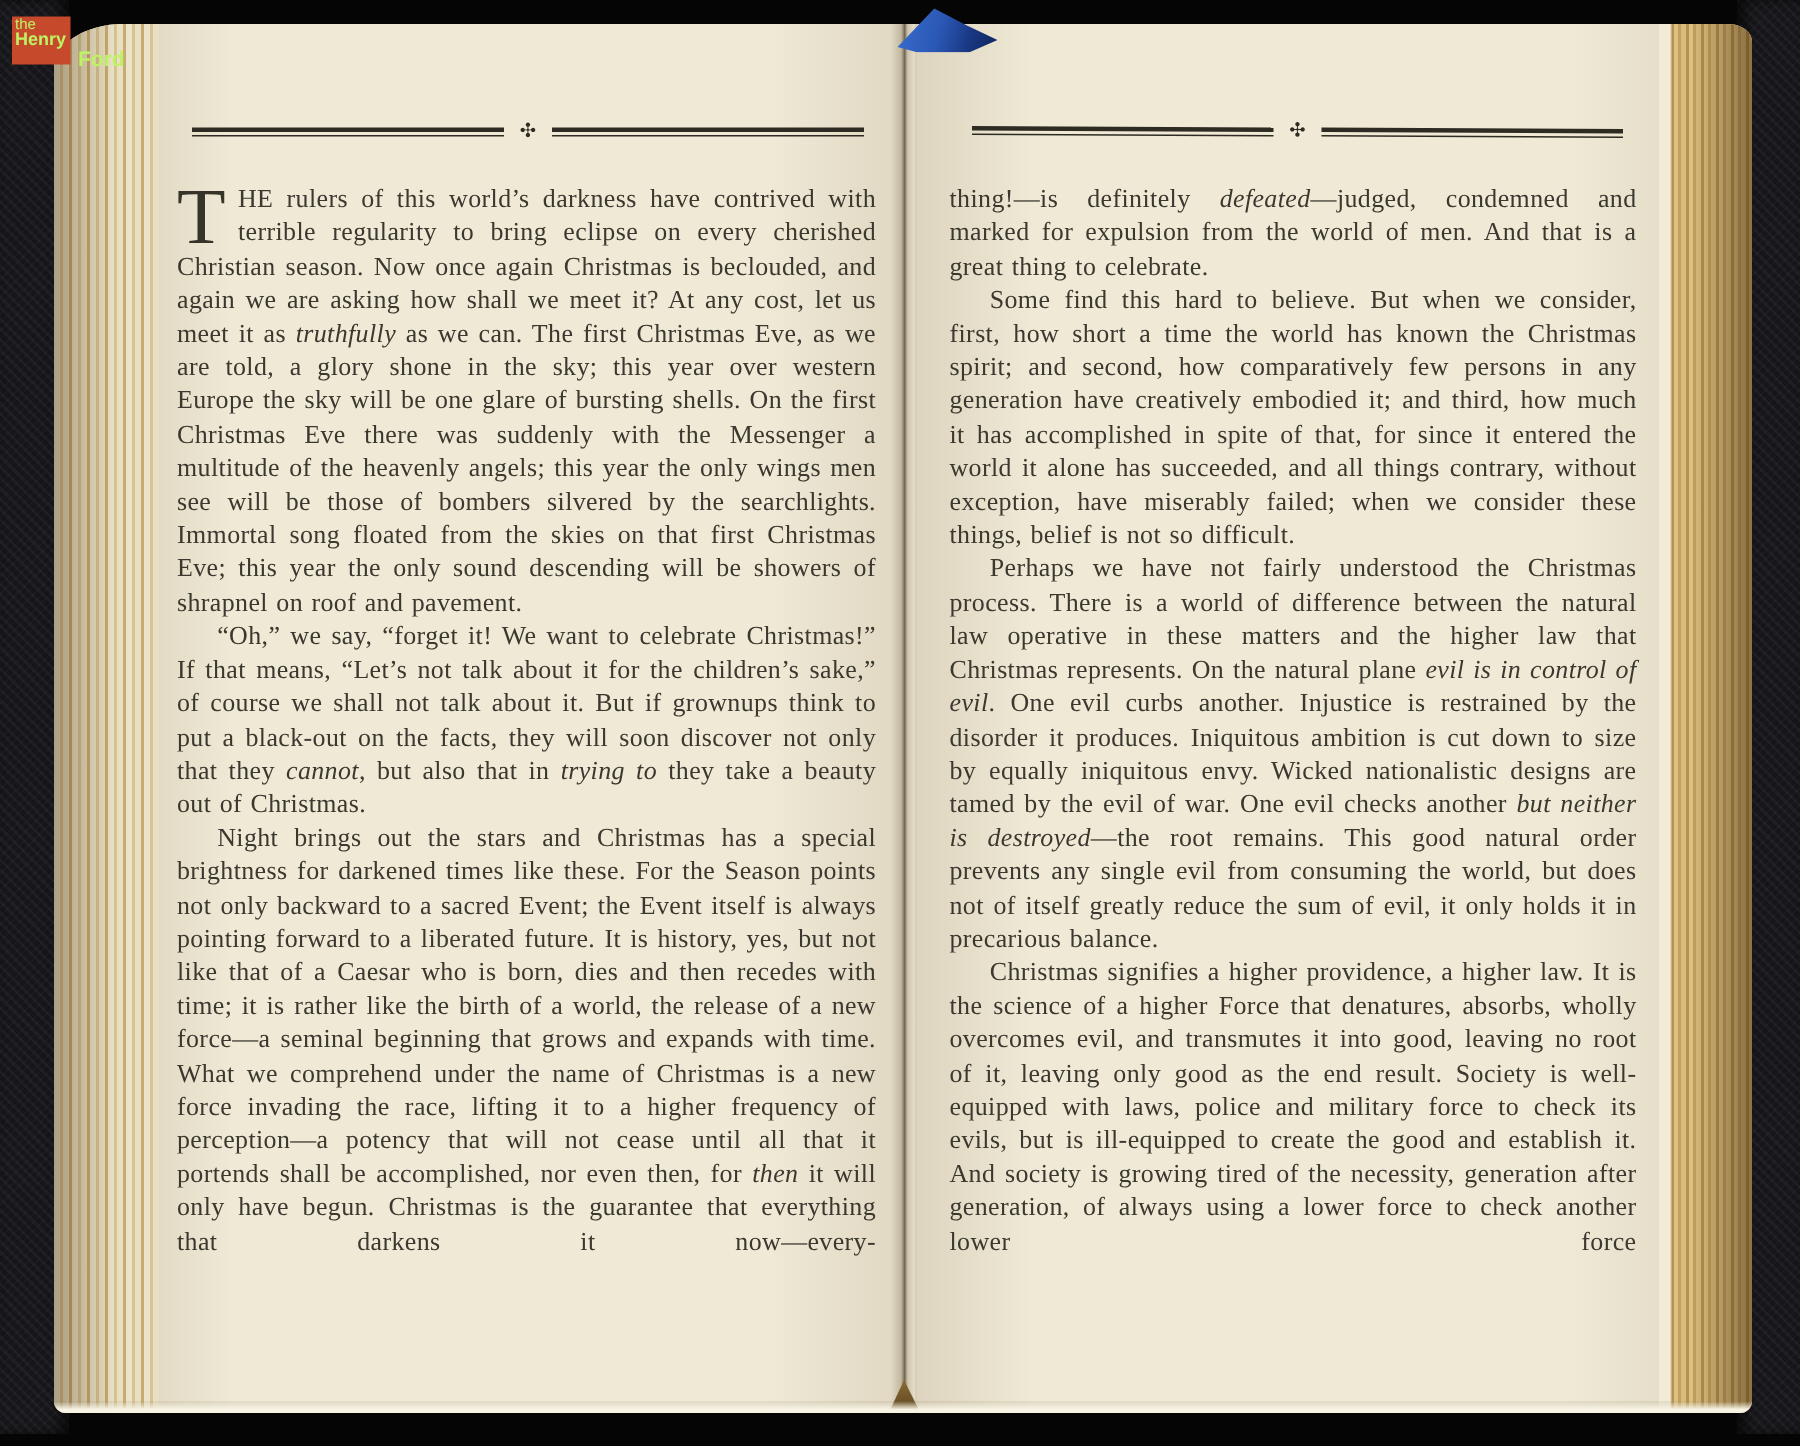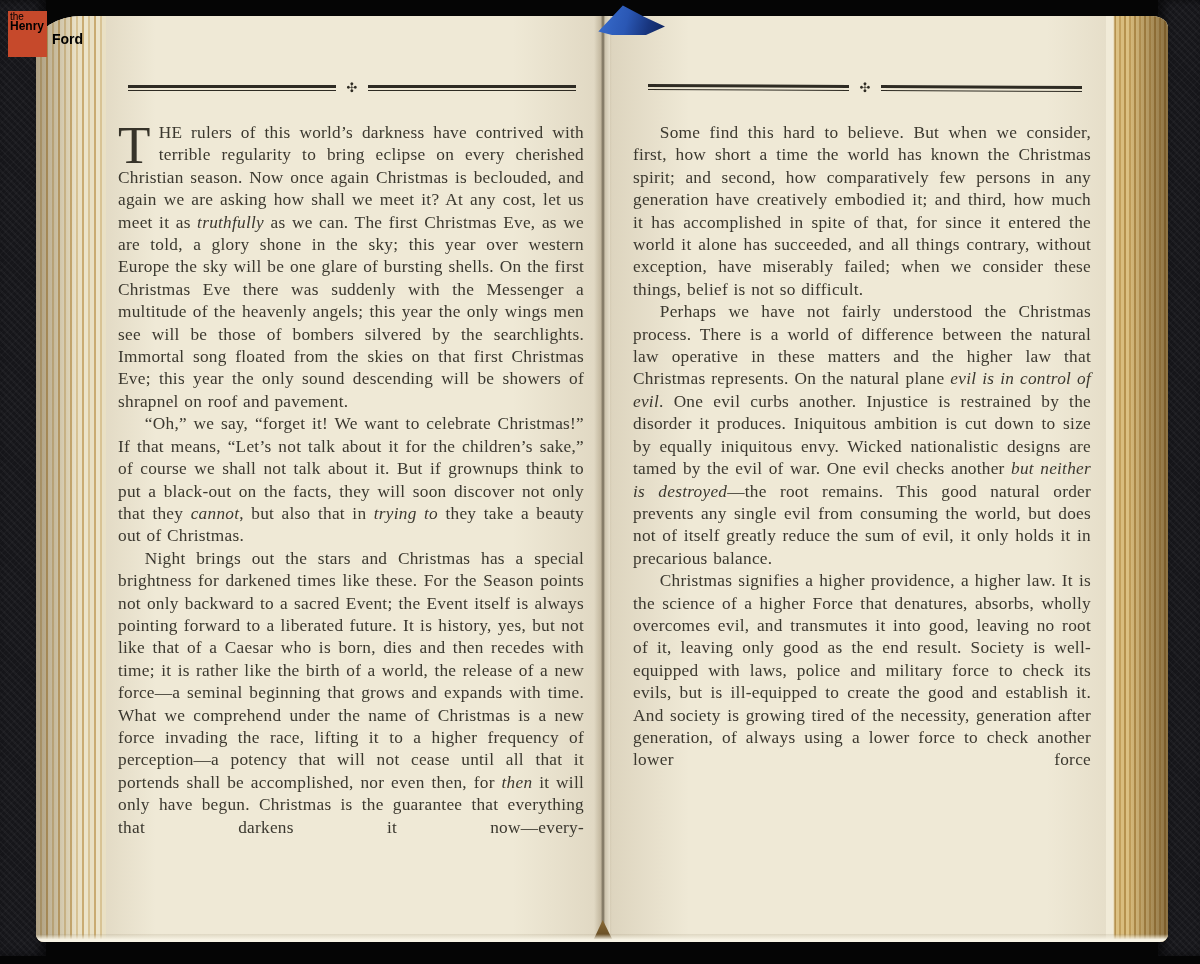--- a/index.html
+++ b/index.html
@@ -57,22 +57,22 @@
 
   .page-body{margin-top:28px;font-size:17.3px;line-height:22.4px;text-align:justify;
              letter-spacing:0.015em;word-spacing:0.06em;}
   .para{margin:0;}
   .para.indent{text-indent:1.55em;}
   .para.fill{text-align-last:justify;}
   .para em{font-style:italic;}
   .dropcap{float:left;font-size:53px;line-height:40px;padding:3px 8px 0 0;color:#363329;}
 
   
-  .logo{position:absolute;left:8px;top:11px;width:39px;height:46px;background:#c6492b;z-index:5;
-        color:#000000;font-family:"Liberation Sans","DejaVu Sans",sans-serif;}
+  .logo{position:absolute;left:8px;top:11px;width:39px;height:32px;background:#c6492b;z-index:5;
+        color:#bef264;font-family:"Liberation Sans","DejaVu Sans",sans-serif;}
   .logo span{position:absolute;white-space:nowrap;}
   .logo-the{left:2px;top:0px;font-size:10px;font-weight:400;}
   .logo-henry{right:3px;top:8px;font-size:12px;font-weight:700;}
   .logo-ford{left:4px;top:20px;font-size:14px;font-weight:700;margin-left:40px;}
 </style>
 </head>
 <body>
 
 <div class="scene">
 
@@ -102,20 +102,21 @@
         </div>
     </div>
 
     <div class="textcol textcol-right">
       <div class="header-rule">
         <div class="rule-seg"></div>
         <span class="ornament">✣</span>
         <div class="rule-seg"></div>
       </div>
       <div class="page-body" id="right-page-text">
+          <p class="para"><span>thing!—is definitely </span><em>defeated</em><span>—judged, condemned and marked for expulsion from the world of men. And that is a great thing to celebrate.</span></p>
           <p class="para indent"><span>Some find this hard to believe. But when we consider, first, how short a time the world has known the Christmas spirit; and second, how comparatively few persons in any generation have creatively embodied it; and third, how much it has accomplished in spite of that, for since it entered the world it alone has succeeded, and all things contrary, without exception, have miserably failed; when we consider these things, belief is not so difficult.</span></p>
           <p class="para indent"><span>Perhaps we have not fairly understood the Christmas process. There is a world of difference between the natural law operative in these matters and the higher law that Christmas represents. On the natural plane </span><em>evil is in control of evil</em><span>. One evil curbs another. Injustice is restrained by the disorder it produces. Iniquitous ambition is cut down to size by equally iniquitous envy. Wicked nationalistic designs are tamed by the evil of war. One evil checks another </span><em>but neither is destroyed</em><span>—the root remains. This good natural order prevents any single evil from consuming the world, but does not of itself greatly reduce the sum of evil, it only holds it in precarious balance.</span></p>
           <p class="para indent fill"><span>Christmas signifies a higher providence, a higher law. It is the science of a higher Force that denatures, absorbs, wholly overcomes evil, and transmutes it into good, leaving no root of it, leaving only good as the end result. Society is well-equipped with laws, police and military force to check its evils, but is ill-equipped to create the good and establish it. And society is growing tired of the necessity, generation after generation, of always using a lower force to check another lower force</span></p>
         </div>
     </div>
   </div>
 
   <div class="logo">
     <span class="logo-the">the</span>
     <span class="logo-henry">Henry</span>

